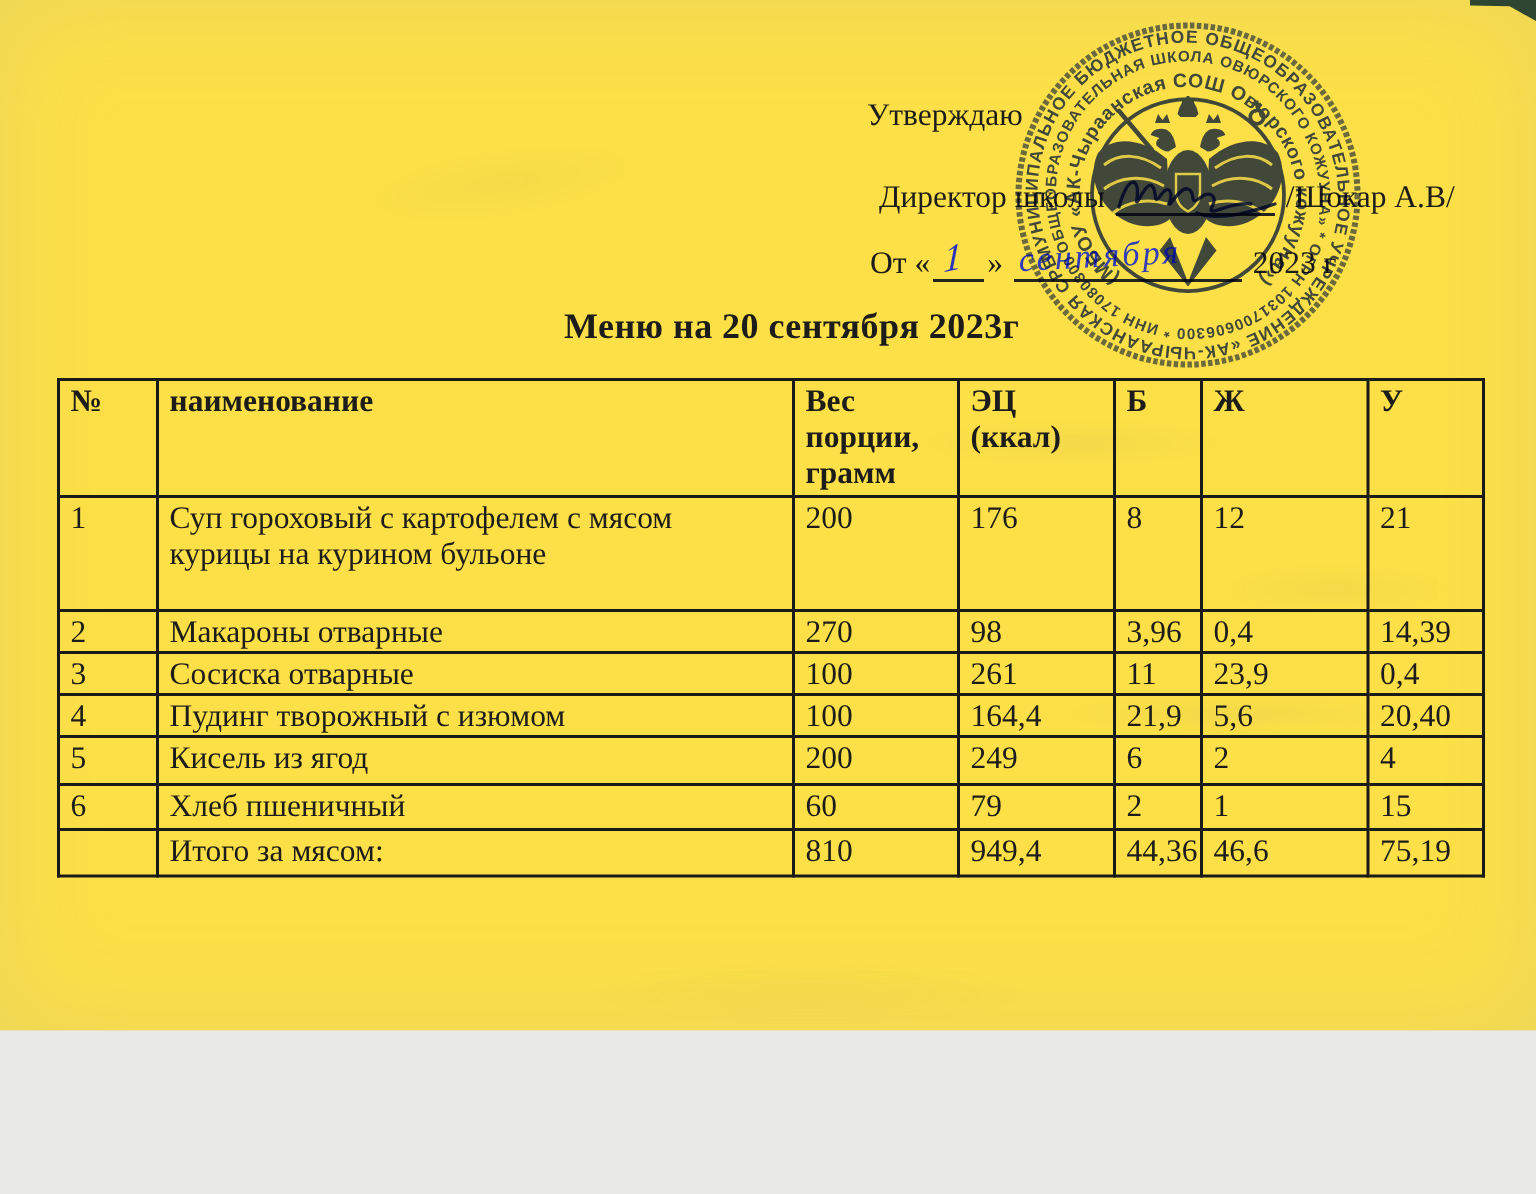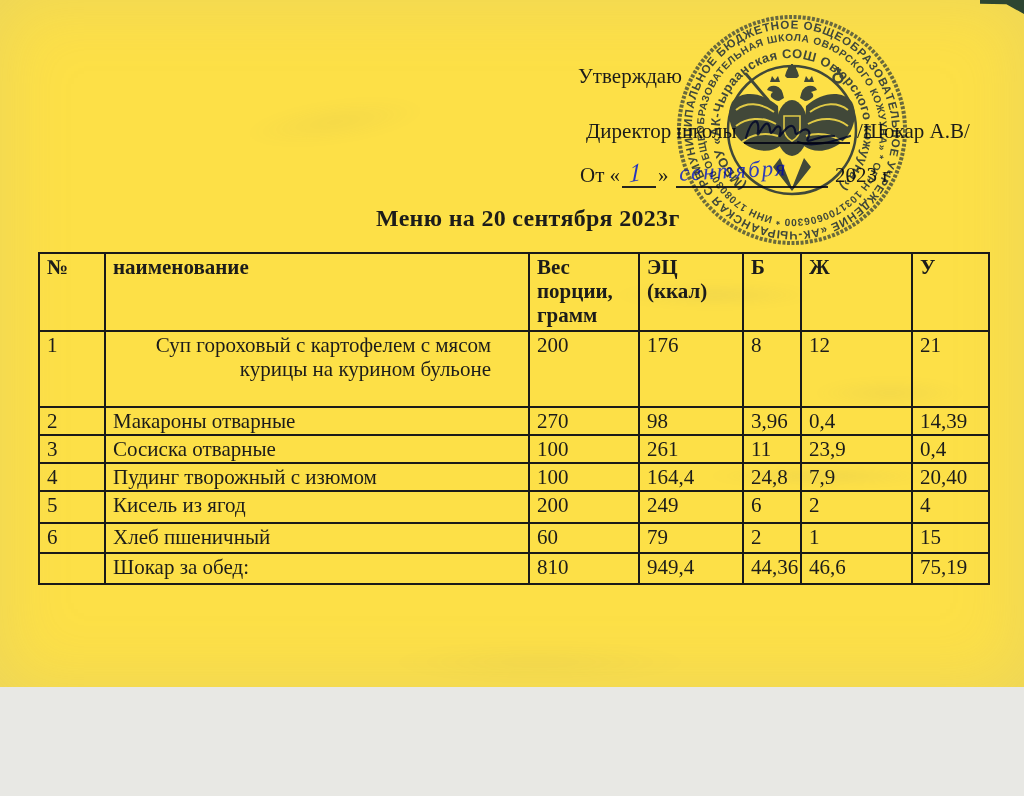--- a/index.html
+++ b/index.html
@@ -52,21 +52,21 @@
   table.menu{position:absolute; left:38px; top:252px; width:950px;
              border-collapse:collapse; table-layout:fixed;}
   table.menu td, table.menu th{
     border:2px solid #1a1a18; vertical-align:top; text-align:left;
     font-size:21px; line-height:24px; padding:1px 7px; overflow:hidden;
     font-weight:normal;
   }
   table.menu th{font-weight:bold;}
   .h-hdr{height:78px}.h-r1{height:76px}.h-r2{height:27px}.h-r3{height:27px}
   .h-r4{height:25px}.h-r5{height:32px}.h-r6{height:30px}.h-tot{height:31px}
-  td .limit{display:inline-block; max-width:378px;text-align:right;}
+  td .limit{display:inline-block; max-width:378px;}
   .tot-label{text-align:center; font-weight:bold;}
   .tot-val{font-weight:bold;}
 </style>
 </head>
 <body>
 
 <div class="page">
 
   <div class="corner-wedge"></div>
   <div class="ghost g1"></div>
@@ -189,22 +189,22 @@
       <td>261</td>
       <td>11</td>
       <td>23,9</td>
       <td>0,4</td>
     </tr>
     <tr class="h-r4">
       <td>4</td>
       <td>Пудинг творожный с изюмом</td>
       <td>100</td>
       <td>164,4</td>
-      <td>24,8</td>
-      <td>7,9</td>
+      <td>21,9</td>
+      <td>5,6</td>
       <td>20,40</td>
     </tr>
     <tr class="h-r5">
       <td>5</td>
       <td>Кисель из ягод</td>
       <td>200</td>
       <td>249</td>
       <td>6</td>
       <td>2</td>
       <td>4</td>
@@ -213,21 +213,21 @@
       <td>6</td>
       <td>Хлеб пшеничный</td>
       <td>60</td>
       <td>79</td>
       <td>2</td>
       <td>1</td>
       <td>15</td>
     </tr>
     <tr class="h-tot">
       <td></td>
-      <td class="tot-label">Шокар за обед:</td>
+      <td class="tot-label">Итого за мясом:</td>
       <td class="tot-val">810</td>
       <td class="tot-val">949,4</td>
       <td class="tot-val">44,36</td>
       <td class="tot-val">46,6</td>
       <td class="tot-val">75,19</td>
     </tr>
   </tbody>
     </table>
 
   <div class="scan-line"></div>

